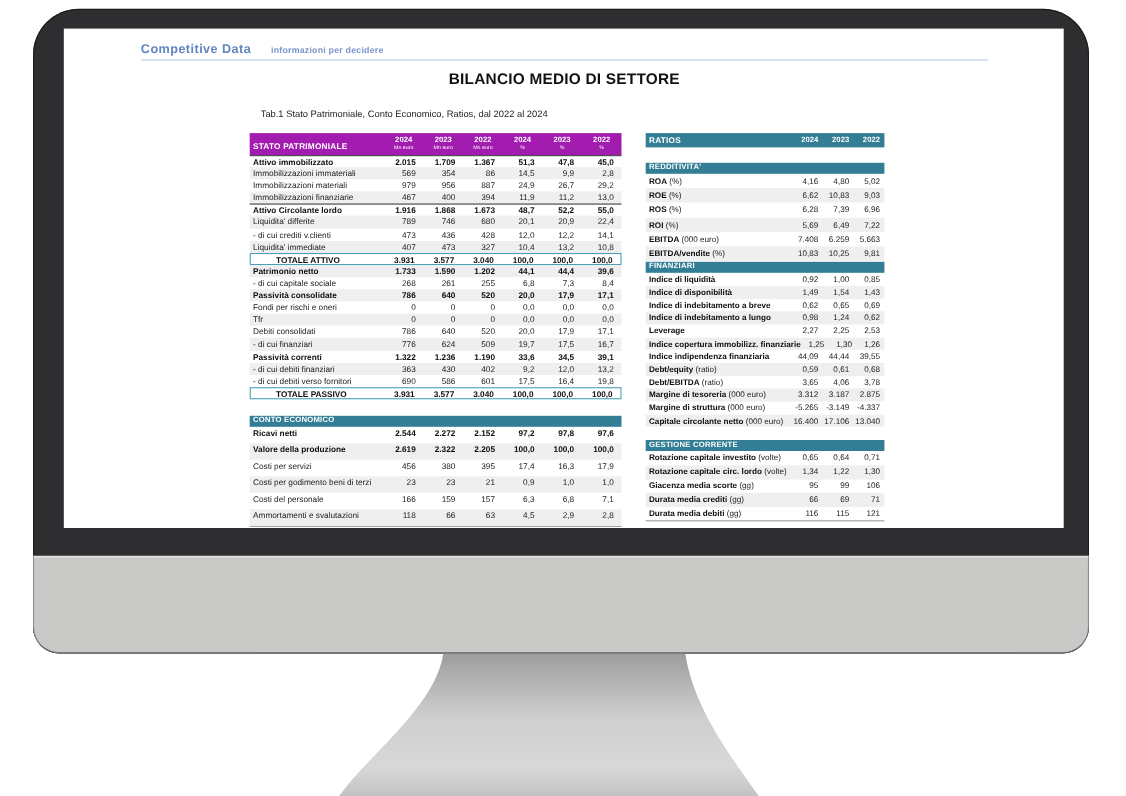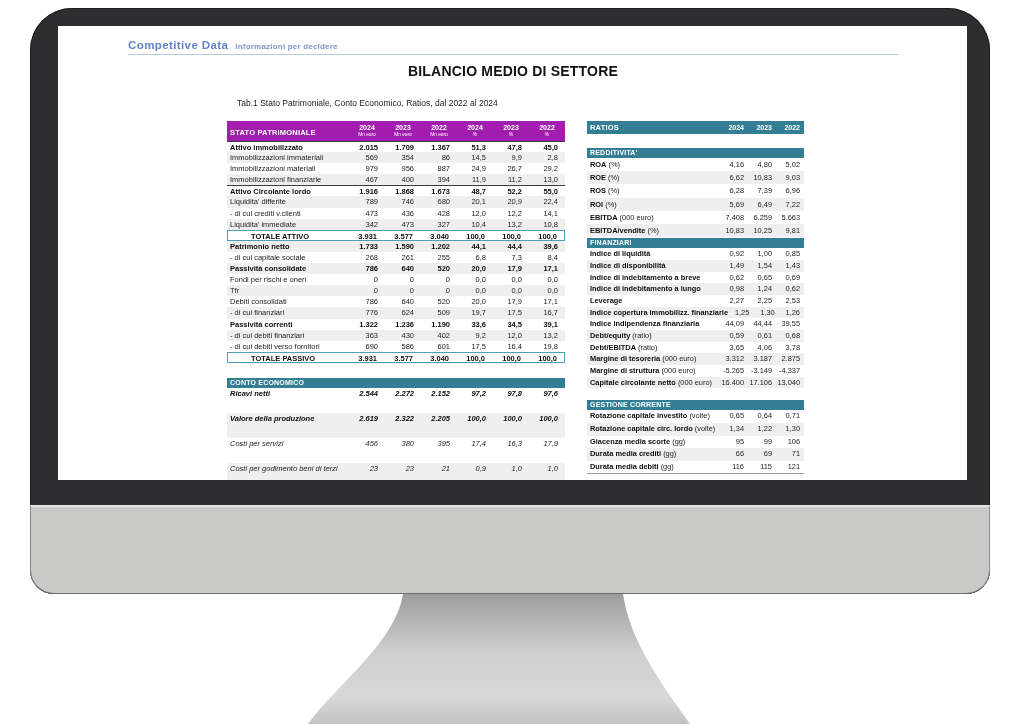--- a/index.html
+++ b/index.html
@@ -23,21 +23,21 @@
     position:absolute;left:0;bottom:0;width:960px;height:89px;
     background:#c9c9c8;border-radius:0 0 24px 24px;box-sizing:border-box;
     border-top:2px solid #e3e3e3;border-bottom:1px solid #6e6e6e;
     border-left:1px solid #8a8a8a;border-right:1px solid #8a8a8a;
   }
   .stand{position:absolute;left:288px;top:594px;width:424px;height:130px;}
 
   
   .brand-row{position:absolute;left:70px;top:9px;white-space:nowrap;}
   .brand{font-size:11.5px;font-weight:bold;color:#6285c2;letter-spacing:.4px;}
-  .tagline{font-size:8px;font-weight:bold;color:#7b95c9;margin-left:7px;letter-spacing:.2px;}
+  .tagline{font-size:8px;font-weight:bold;color:#7b95c9;margin-left:18px;letter-spacing:.2px;}
   .rule{position:absolute;left:70px;top:28px;width:770px;height:1px;background:#b9c9de;}
   .doc-title{position:absolute;left:70px;top:37px;width:770px;text-align:center;
     font-size:14px;font-weight:bold;color:#111;letter-spacing:.2px;}
   .doc-subtitle{position:absolute;left:179px;top:72px;font-size:8.5px;color:#222;}
 
   .left-col{position:absolute;left:169px;top:95px;width:338px;}
   .right-col{position:absolute;left:529px;top:95px;width:217px;}
 
   
   .t-head{display:flex;background:#a21caf;color:#fff;height:20px;}
@@ -51,21 +51,21 @@
   .t-body > .t-row:nth-child(even){background:#efefef;}
   .t-body > .t-row.total{background:#ffffff;}
   .t-label{flex:1;padding-left:3px;white-space:nowrap;overflow:hidden;}
   .t-val{width:36px;text-align:right;padding-right:7px;box-sizing:border-box;}
   .t-row.bold{font-weight:bold;color:#0d0d0d;}
   .t-row.top{border-top:1px solid #3c3c3c;}
   .t-row.total{font-weight:bold;color:#0d0d0d;border:1.4px solid #4aa0b5;padding-left:20px;}
   .ce{margin-top:15px;}
   .t-bar{height:10px;background:#337e95;color:#fff;font-size:7px;font-weight:bold;
     line-height:10.5px;padding-left:3px;letter-spacing:.2px;}
-  .ce .t-row{height:25px;font-style:italic;}
+  .ce .t-row{height:15px;}
   .ce-body{border-bottom:1px solid #9a9a9a;}
 
   
   .r-head{display:flex;align-items:center;height:13px;background:#337e95;color:#fff;}
   .r-head-label{flex:1;padding-left:3px;font-size:7.5px;font-weight:bold;letter-spacing:.2px;}
   .r-years{display:flex;}
   .r-year{width:28px;text-align:right;padding-right:4px;font-size:7px;font-weight:bold;box-sizing:border-box;}
   .r-bar{height:10px;background:#337e95;color:#fff;font-size:7px;font-weight:bold;
     line-height:10.5px;padding-left:3px;letter-spacing:.2px;}
   .r-section.redd{margin-top:14px;}
@@ -187,21 +187,21 @@
                 <span class="t-label"> - di cui crediti v.clienti</span>
                 <span class="t-val">473</span>
                 <span class="t-val">436</span>
                 <span class="t-val">428</span>
                 <span class="t-val">12,0</span>
                 <span class="t-val">12,2</span>
                 <span class="t-val">14,1</span>
               </div>
               <div class="t-row">
                 <span class="t-label">Liquidita'  immediate</span>
-                <span class="t-val">342</span>
+                <span class="t-val">407</span>
                 <span class="t-val">473</span>
                 <span class="t-val">327</span>
                 <span class="t-val">10,4</span>
                 <span class="t-val">13,2</span>
                 <span class="t-val">10,8</span>
               </div>
               <div class="t-row total">
                 <span class="t-label">TOTALE ATTIVO</span>
                 <span class="t-val">3.931</span>
                 <span class="t-val">3.577</span>

